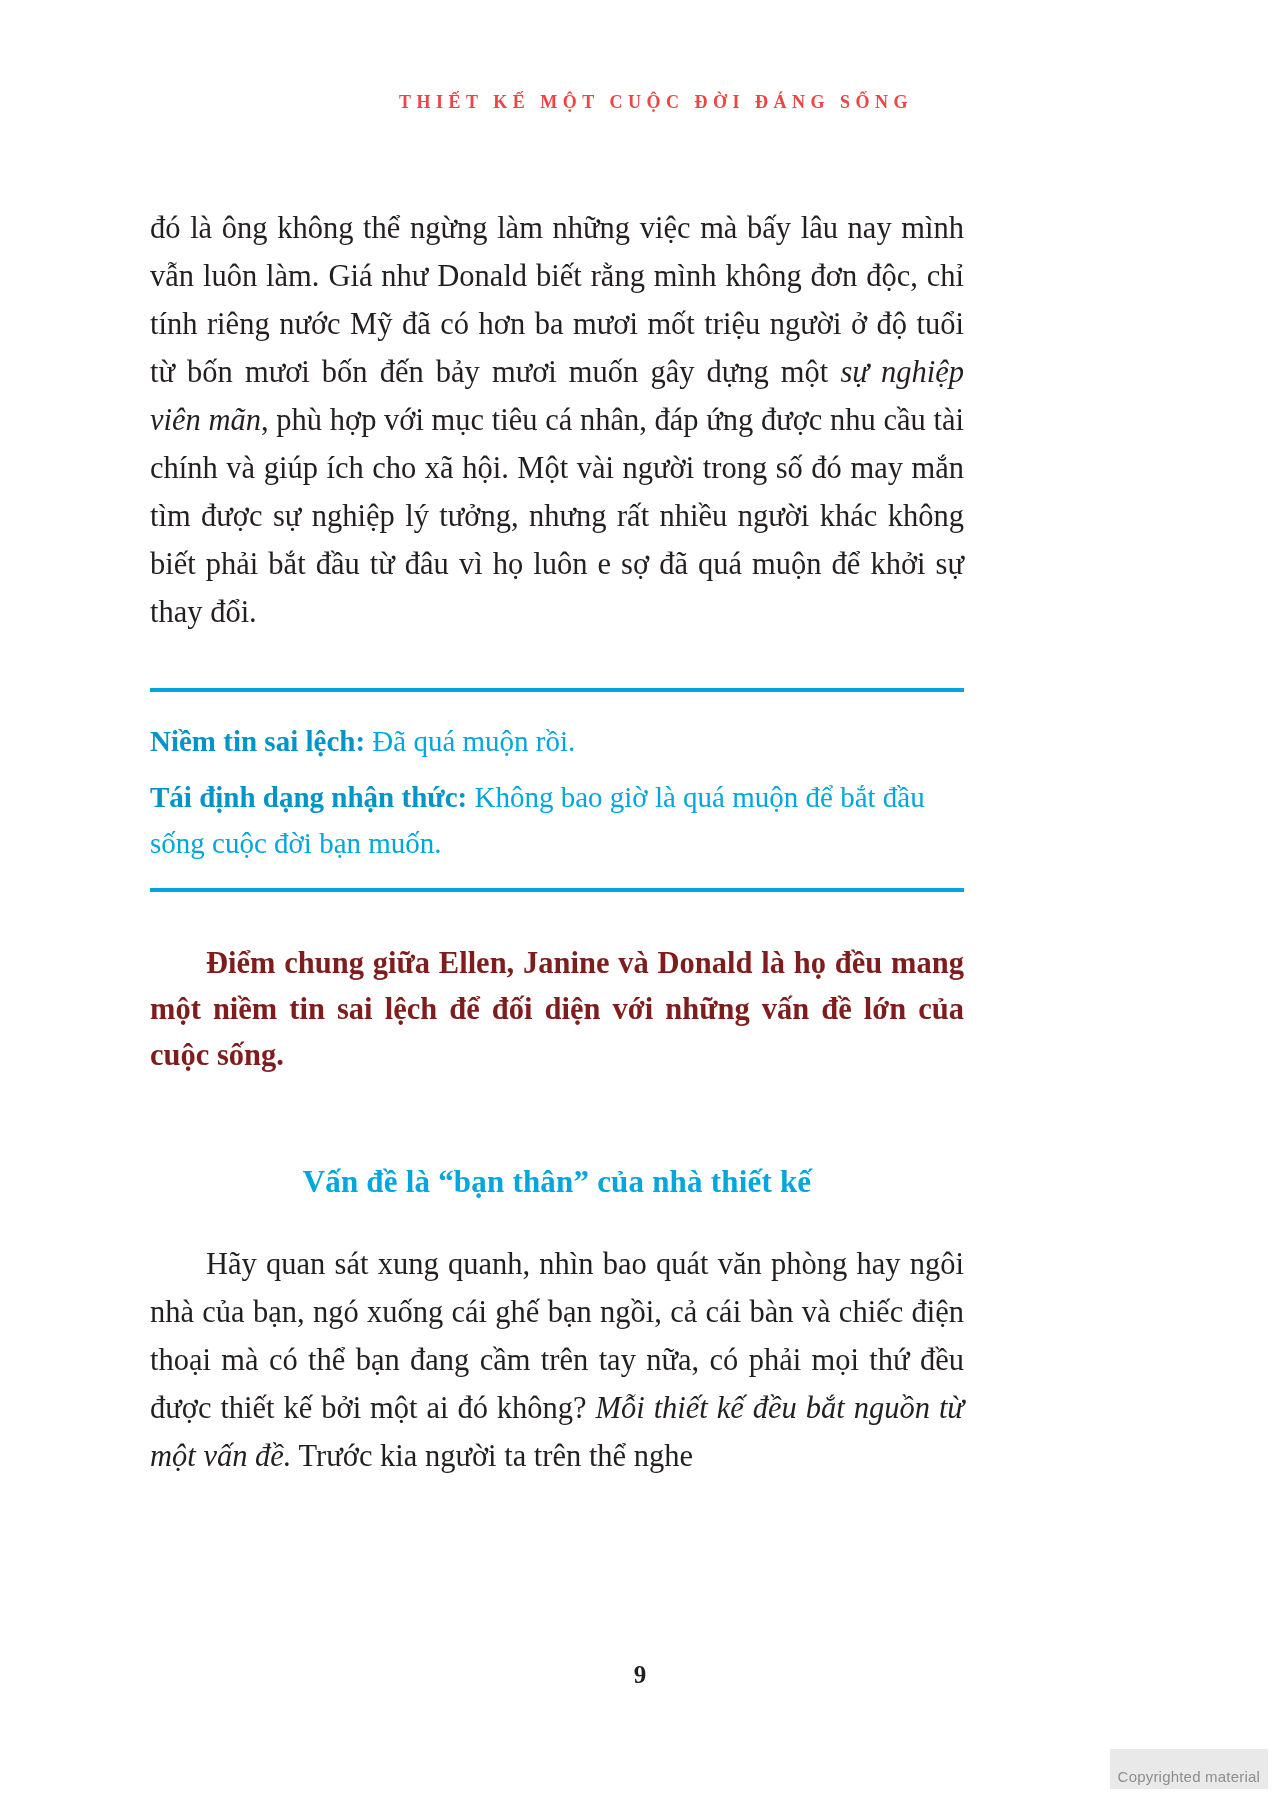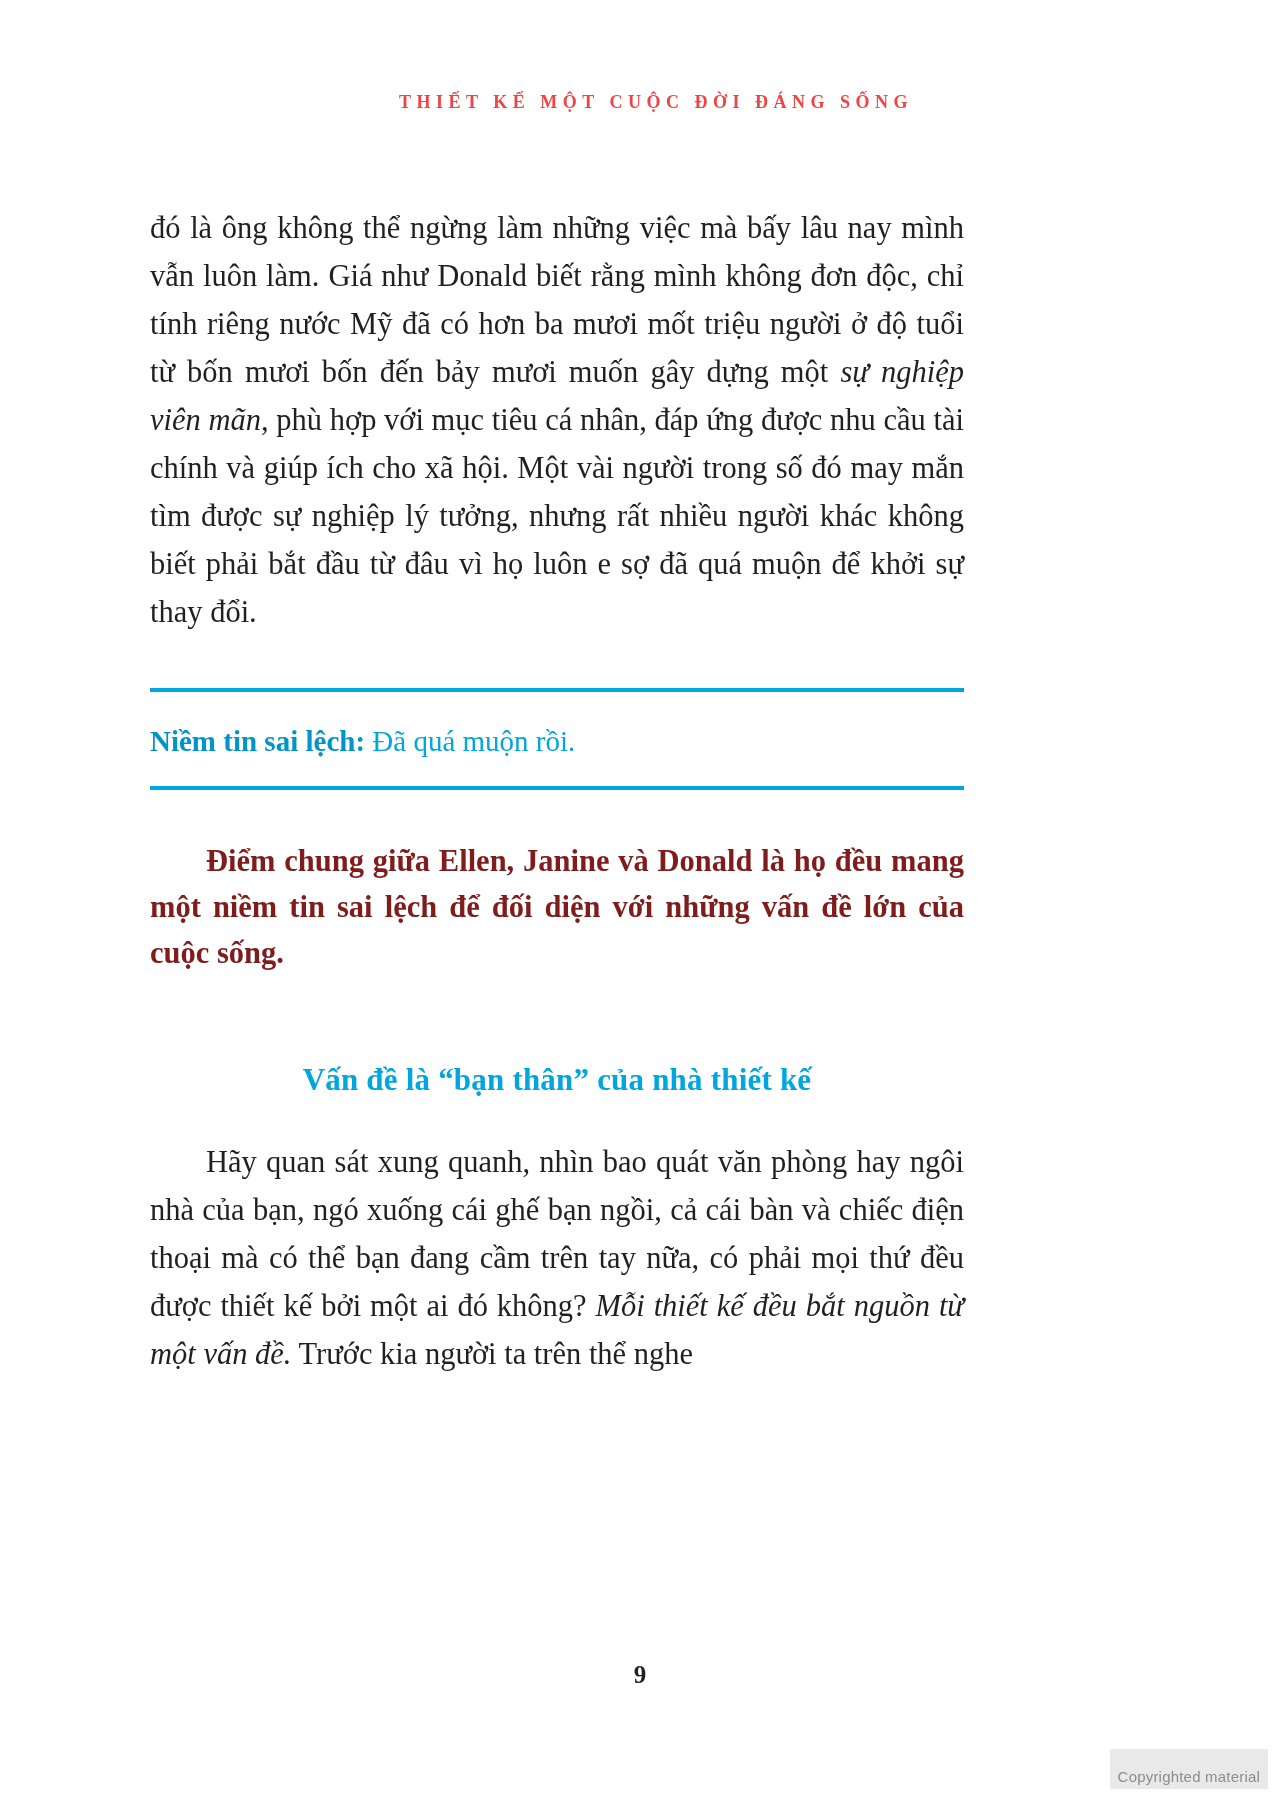--- a/index.html
+++ b/index.html
@@ -147,20 +147,21 @@
   <div class="running-head">THIẾT KẾ MỘT CUỘC ĐỜI ĐÁNG SỐNG</div>
 
   <div class="content">
 
     <p class="body-text"><span>đó là ông không thể ngừng làm những việc mà bấy lâu nay mình vẫn luôn làm. Giá như Donald biết rằng mình không đơn độc, chỉ tính riêng nước Mỹ đã có hơn ba mươi mốt triệu người ở độ tuổi từ bốn mươi bốn đến bảy mươi muốn gây dựng một </span><span class="it">sự nghiệp viên mãn</span><span>, phù hợp với mục tiêu cá nhân, đáp ứng được nhu cầu tài chính và giúp ích cho xã hội. Một vài người trong số đó may mắn tìm được sự nghiệp lý tưởng, nhưng rất nhiều người khác không biết phải bắt đầu từ đâu vì họ luôn e sợ đã quá muộn để khởi sự thay đổi.</span></p>
 
     <div class="callout">
       <div class="callout-rule"></div>
       <div class="callout-inner">
         <p class="callout-line"><span class="callout-label">Niềm tin sai lệch:</span><span> Đã quá muộn rồi.</span></p>
+        <p class="callout-line"><span class="callout-label">Tái định dạng nhận thức:</span><span> Không bao giờ là quá muộn để bắt đầu sống cuộc đời bạn muốn.</span></p>
       </div>
       <div class="callout-rule"></div>
     </div>
 
     <p class="bold-para indent">Điểm chung giữa Ellen, Janine và Donald là họ đều mang một niềm tin sai lệch để đối diện với những vấn đề lớn của cuộc sống.</p>
 
     <div class="spacer-lg"></div>
 
     <h2 class="section-heading">Vấn đề là “bạn thân” của nhà thiết kế</h2>
 

